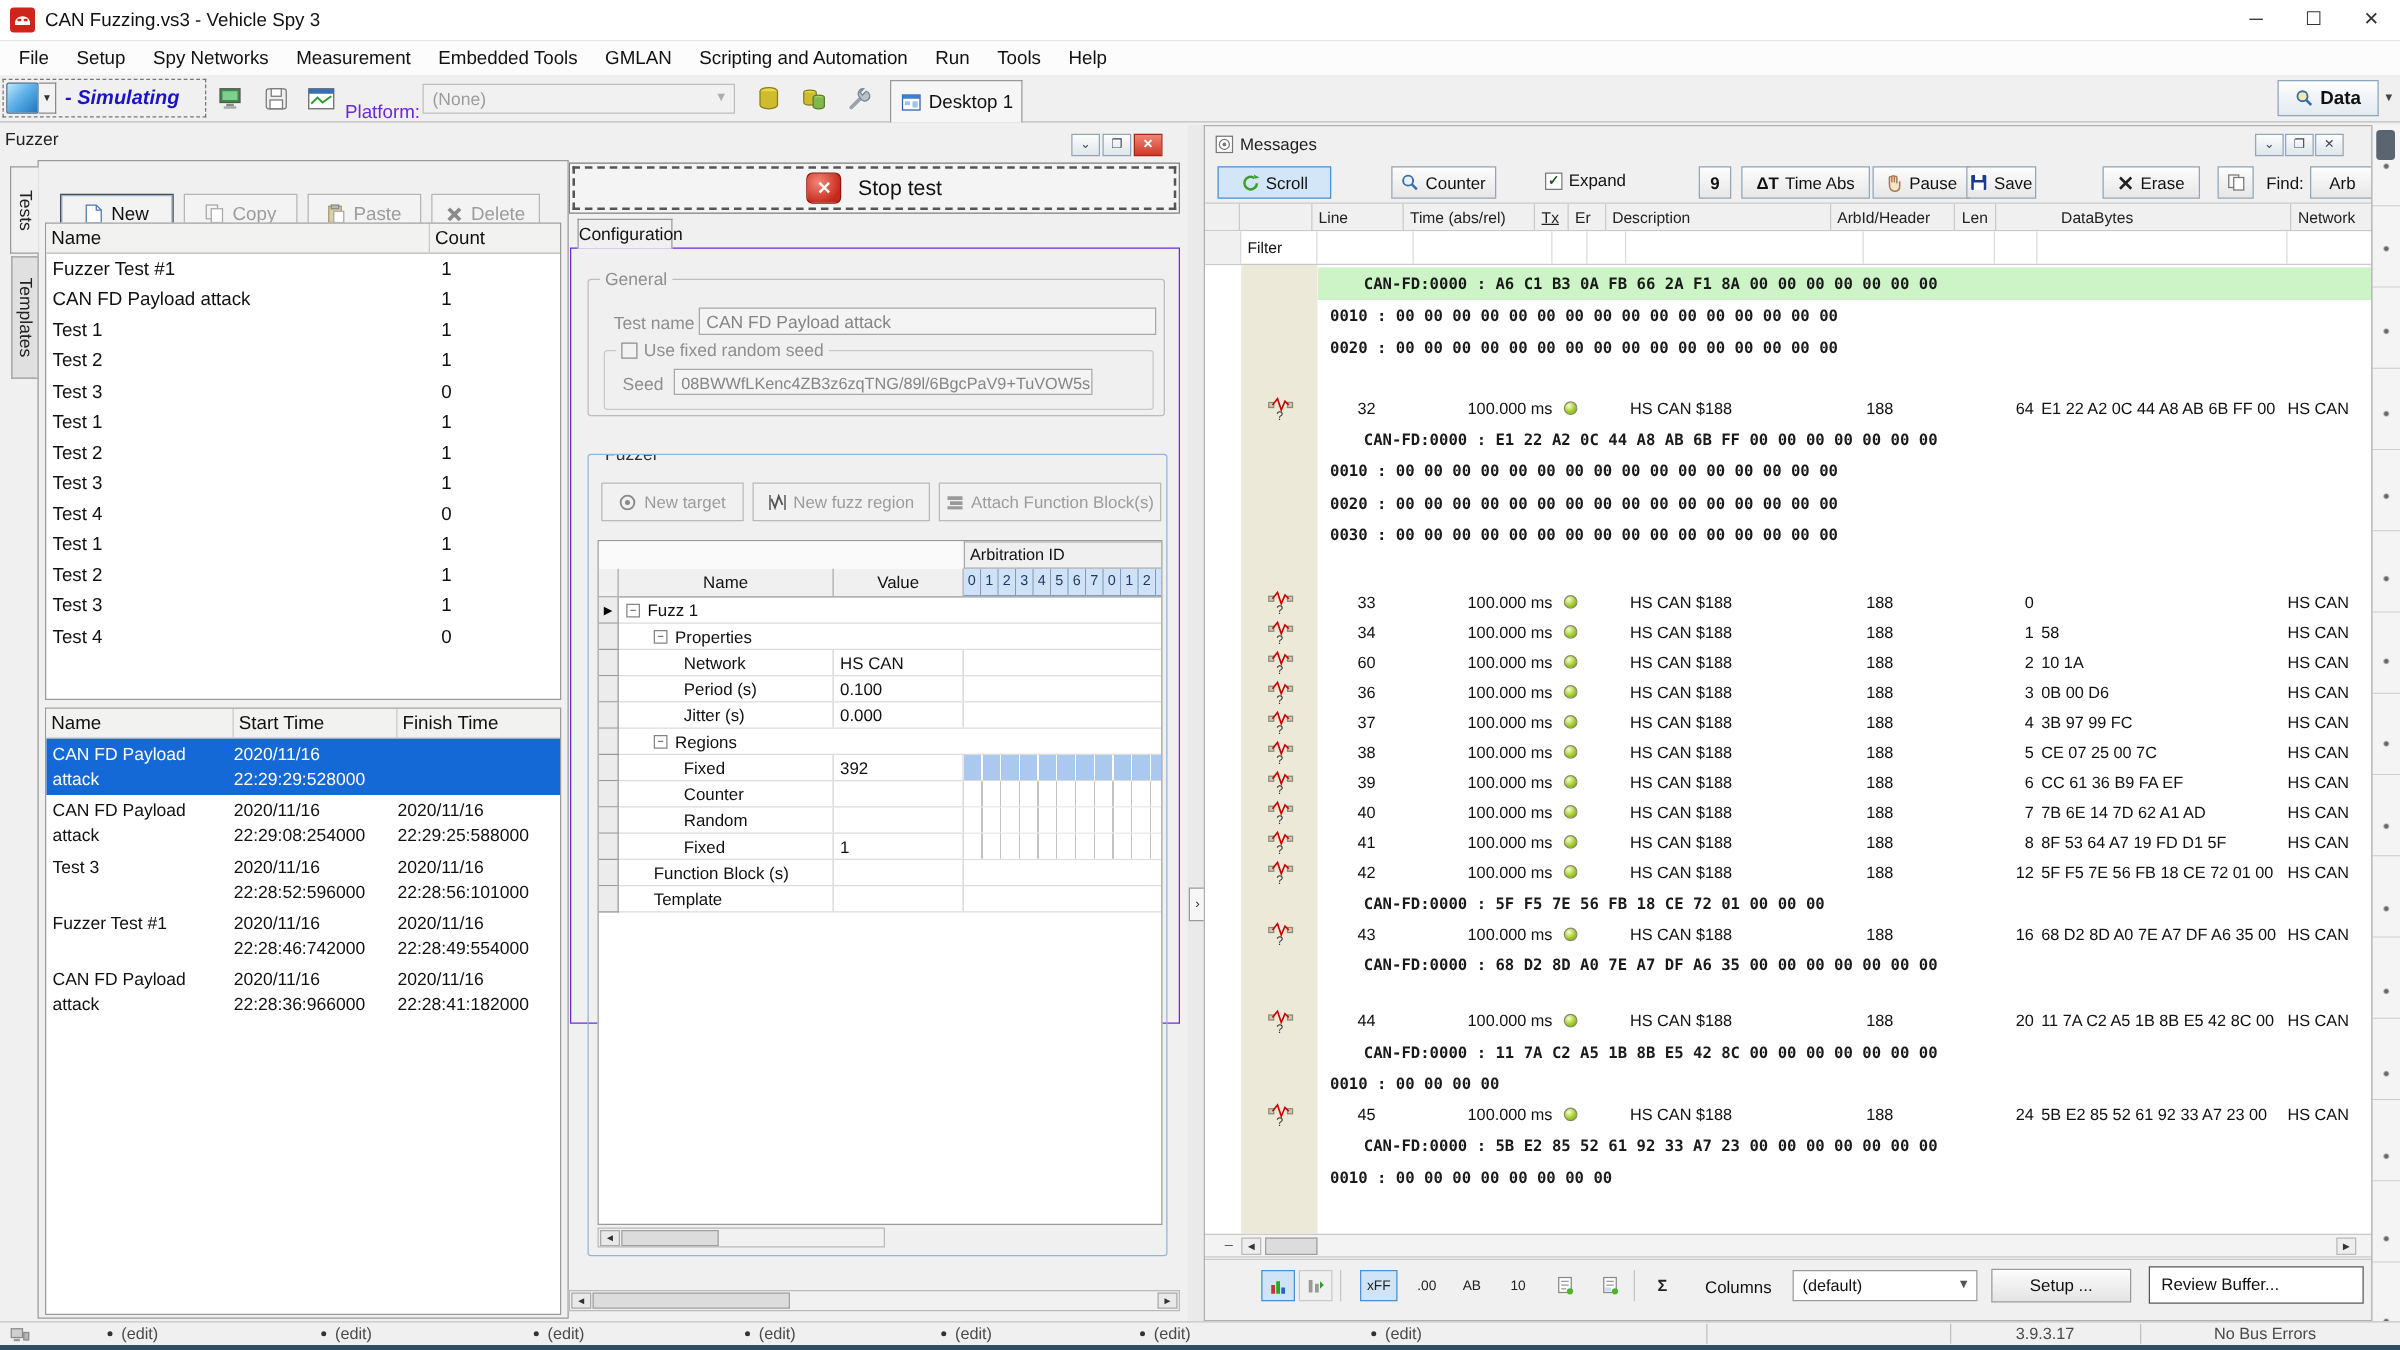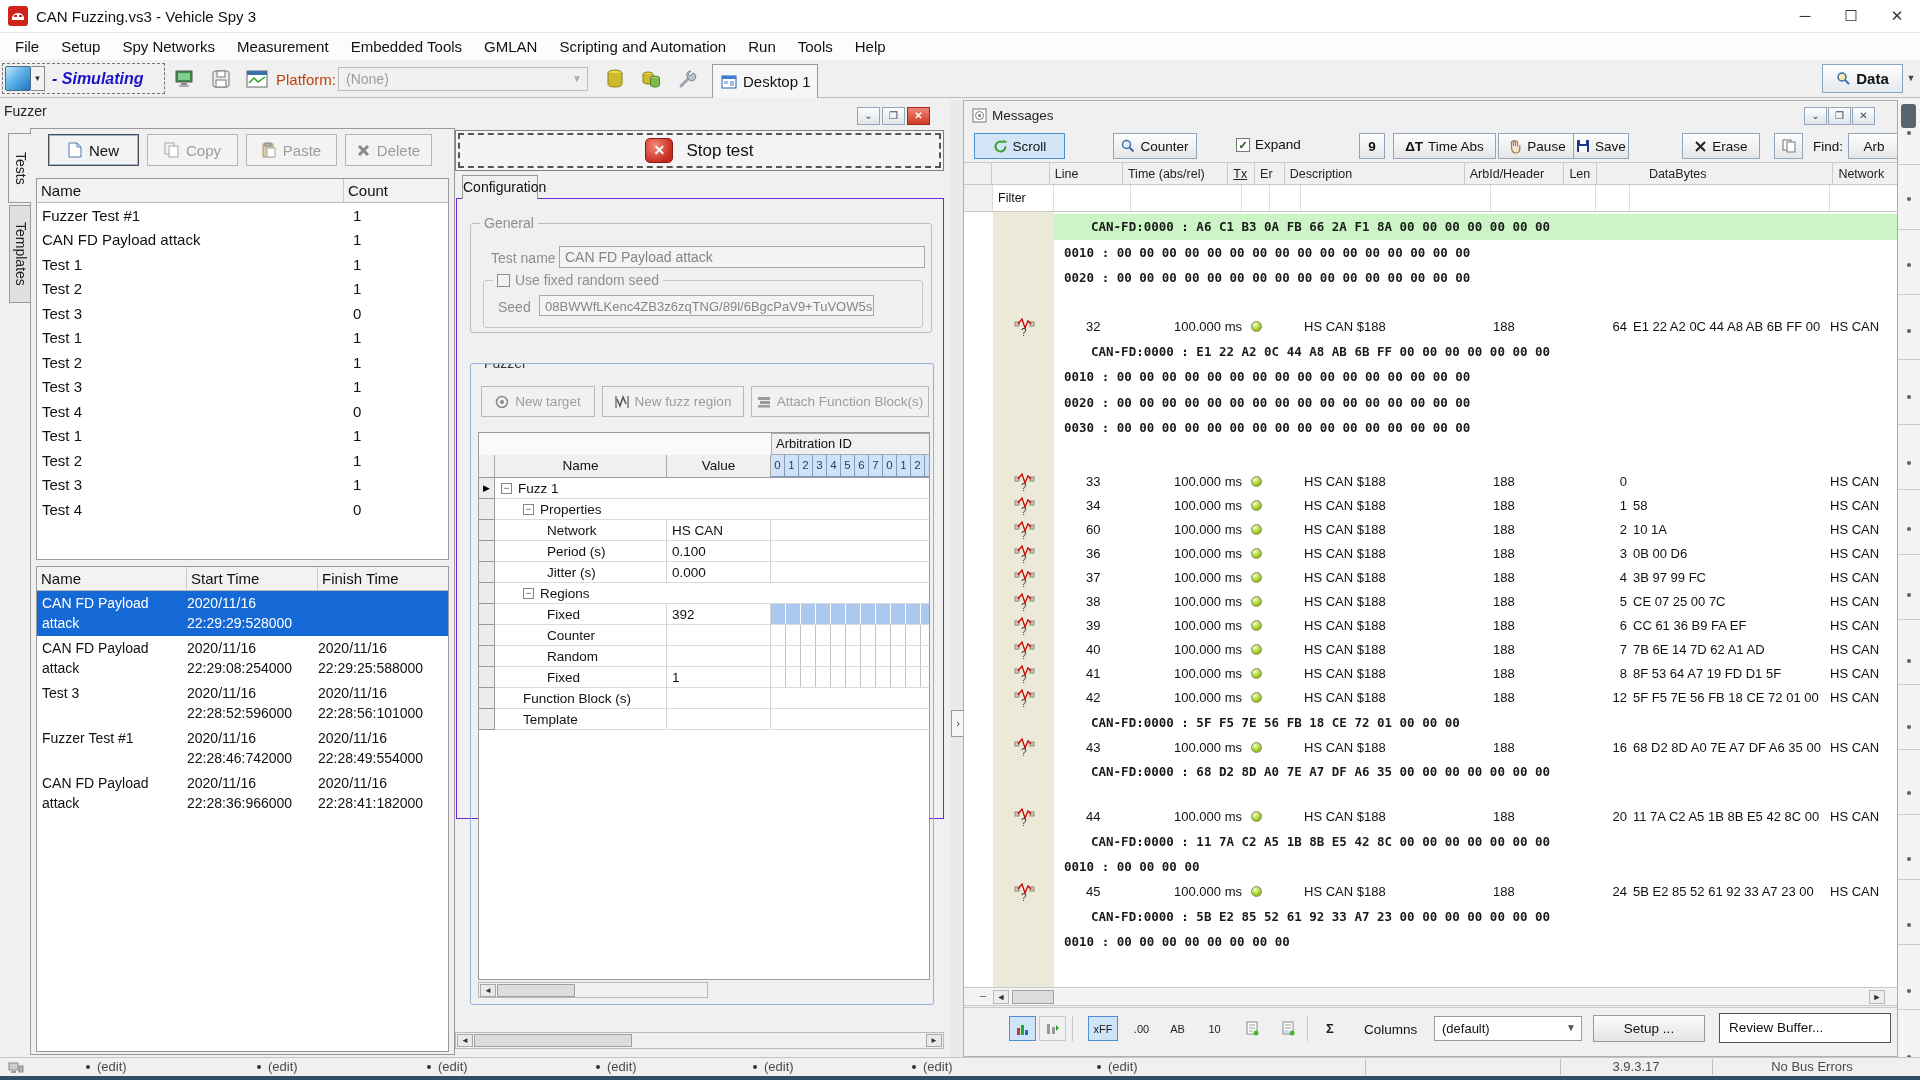--- a/index.html
+++ b/index.html
@@ -17,34 +17,34 @@
   .menubar{position:absolute;left:0;top:33px;width:1920px;height:27px;background:#fcfcfc;display:flex;align-items:center;padding-left:4px;}
   .menu-item{padding:0 11px;font-size:15px;}
 
   
   .toolbar{position:absolute;left:0;top:60px;width:1920px;height:38px;background:#f0f0f0;border-bottom:1px solid #bdbdbd;}
   .sim-group{position:absolute;left:2px;top:3px;width:163px;height:31px;border:1px dashed #777;display:flex;align-items:center;background:#f0f0f0;}
   .play-btn{width:26px;height:25px;margin-left:2px;background:linear-gradient(135deg,#bfe7fb 0%,#5db2e8 45%,#1f74c0 100%);border:1px solid #4a6a8a;border-radius:2px;}
   .play-drop{width:14px;height:25px;border:1px solid #8a8a8a;border-left:none;font-size:8px;line-height:24px;text-align:center;color:#333;background:#f3f3f3;}
   .sim-label{color:#1b13c8;font-weight:bold;font-style:italic;font-size:16px;margin-left:7px;}
   .tb-icon{position:absolute;top:5px;width:30px;height:28px;display:flex;align-items:center;justify-content:center;}
-  .platform-label{position:absolute;left:276px;top:11px;font-size:15px;color:#c2410c;}
+  .platform-label{position:absolute;left:276px;top:21px;font-size:15px;color:#6d28d9;}
   .platform-combo{position:absolute;left:338px;top:7px;width:250px;height:24px;background:#f1f1f1;border:1px solid #bdbdbd;color:#9c9c9c;font-size:14px;line-height:22px;padding-left:7px;}
   .combo-arrow{position:absolute;right:5px;top:0;font-size:10px;color:#adadad;line-height:22px;}
   .desktop-tab{position:absolute;left:712px;top:4px;width:106px;height:34px;background:#f6f6f6;border:1px solid #9a9a9a;border-bottom:none;display:flex;align-items:center;gap:6px;padding-left:8px;font-size:15px;}
   .data-btn{position:absolute;left:1822px;top:4px;width:81px;height:29px;border:1px solid #8da4bd;background:linear-gradient(#fefefe,#e3e9ef);display:flex;align-items:center;justify-content:center;gap:5px;font-size:15px;font-weight:bold;}
   .data-drop{position:absolute;left:1904px;top:4px;width:14px;height:29px;font-size:9px;text-align:center;line-height:28px;color:#444;}
 
   
   .fuzzer-label{position:absolute;left:4px;top:103px;font-size:14px;color:#222;}
   .vtab{position:absolute;writing-mode:vertical-rl;font-size:14px;text-align:center;border:1px solid #9a9a9a;border-right:none;color:#222;padding:6px 2px;}
   .vtab.active{background:#f0f0f0;left:8px;top:133px;width:23px;height:70px;z-index:3;}
   .vtab.idle{background:#e0e0e0;left:9px;top:205px;width:22px;height:98px;}
   .left-panel{position:absolute;left:30px;top:128px;width:425px;height:927px;background:#f0f0f0;border:1px solid #9a9a9a;}
-  .lp-btn{position:absolute;top:5px;height:32px;background:#f3f3f3;border:1px solid #b5b5b5;display:flex;align-items:center;justify-content:center;gap:7px;font-size:15px;color:#9c9c9c;}
+  .lp-btn{position:absolute;top:26px;height:32px;background:#f3f3f3;border:1px solid #b5b5b5;display:flex;align-items:center;justify-content:center;gap:7px;font-size:15px;color:#9c9c9c;}
   .lp-btn.enabled{border:1px solid #4d4d4d;box-shadow:0 0 0 1px #9cb6d4 inset;color:#111;}
   .ltable{position:absolute;left:5px;background:#fff;border:1px solid #9a9a9a;overflow:hidden;}
   .ltable-hdr{display:flex;height:24px;background:#f2f2f1;border-bottom:1px solid #b9b9b9;font-size:15px;align-items:center;}
   .lth{padding-left:4px;border-right:1px solid #c9c9c9;height:100%;display:flex;align-items:center;}
   .lth:last-child{border-right:none;}
   .trow{height:24.5px;display:flex;align-items:center;font-size:15px;}
   .trow .c-name{flex:1;padding-left:5px;}
   .trow .c-count{width:104px;padding-left:9px;}
   .rrow{height:45px;display:flex;font-size:14px;line-height:20px;padding-top:2px;}
   .rrow.selected{background:#1569d6;color:#fff;}

